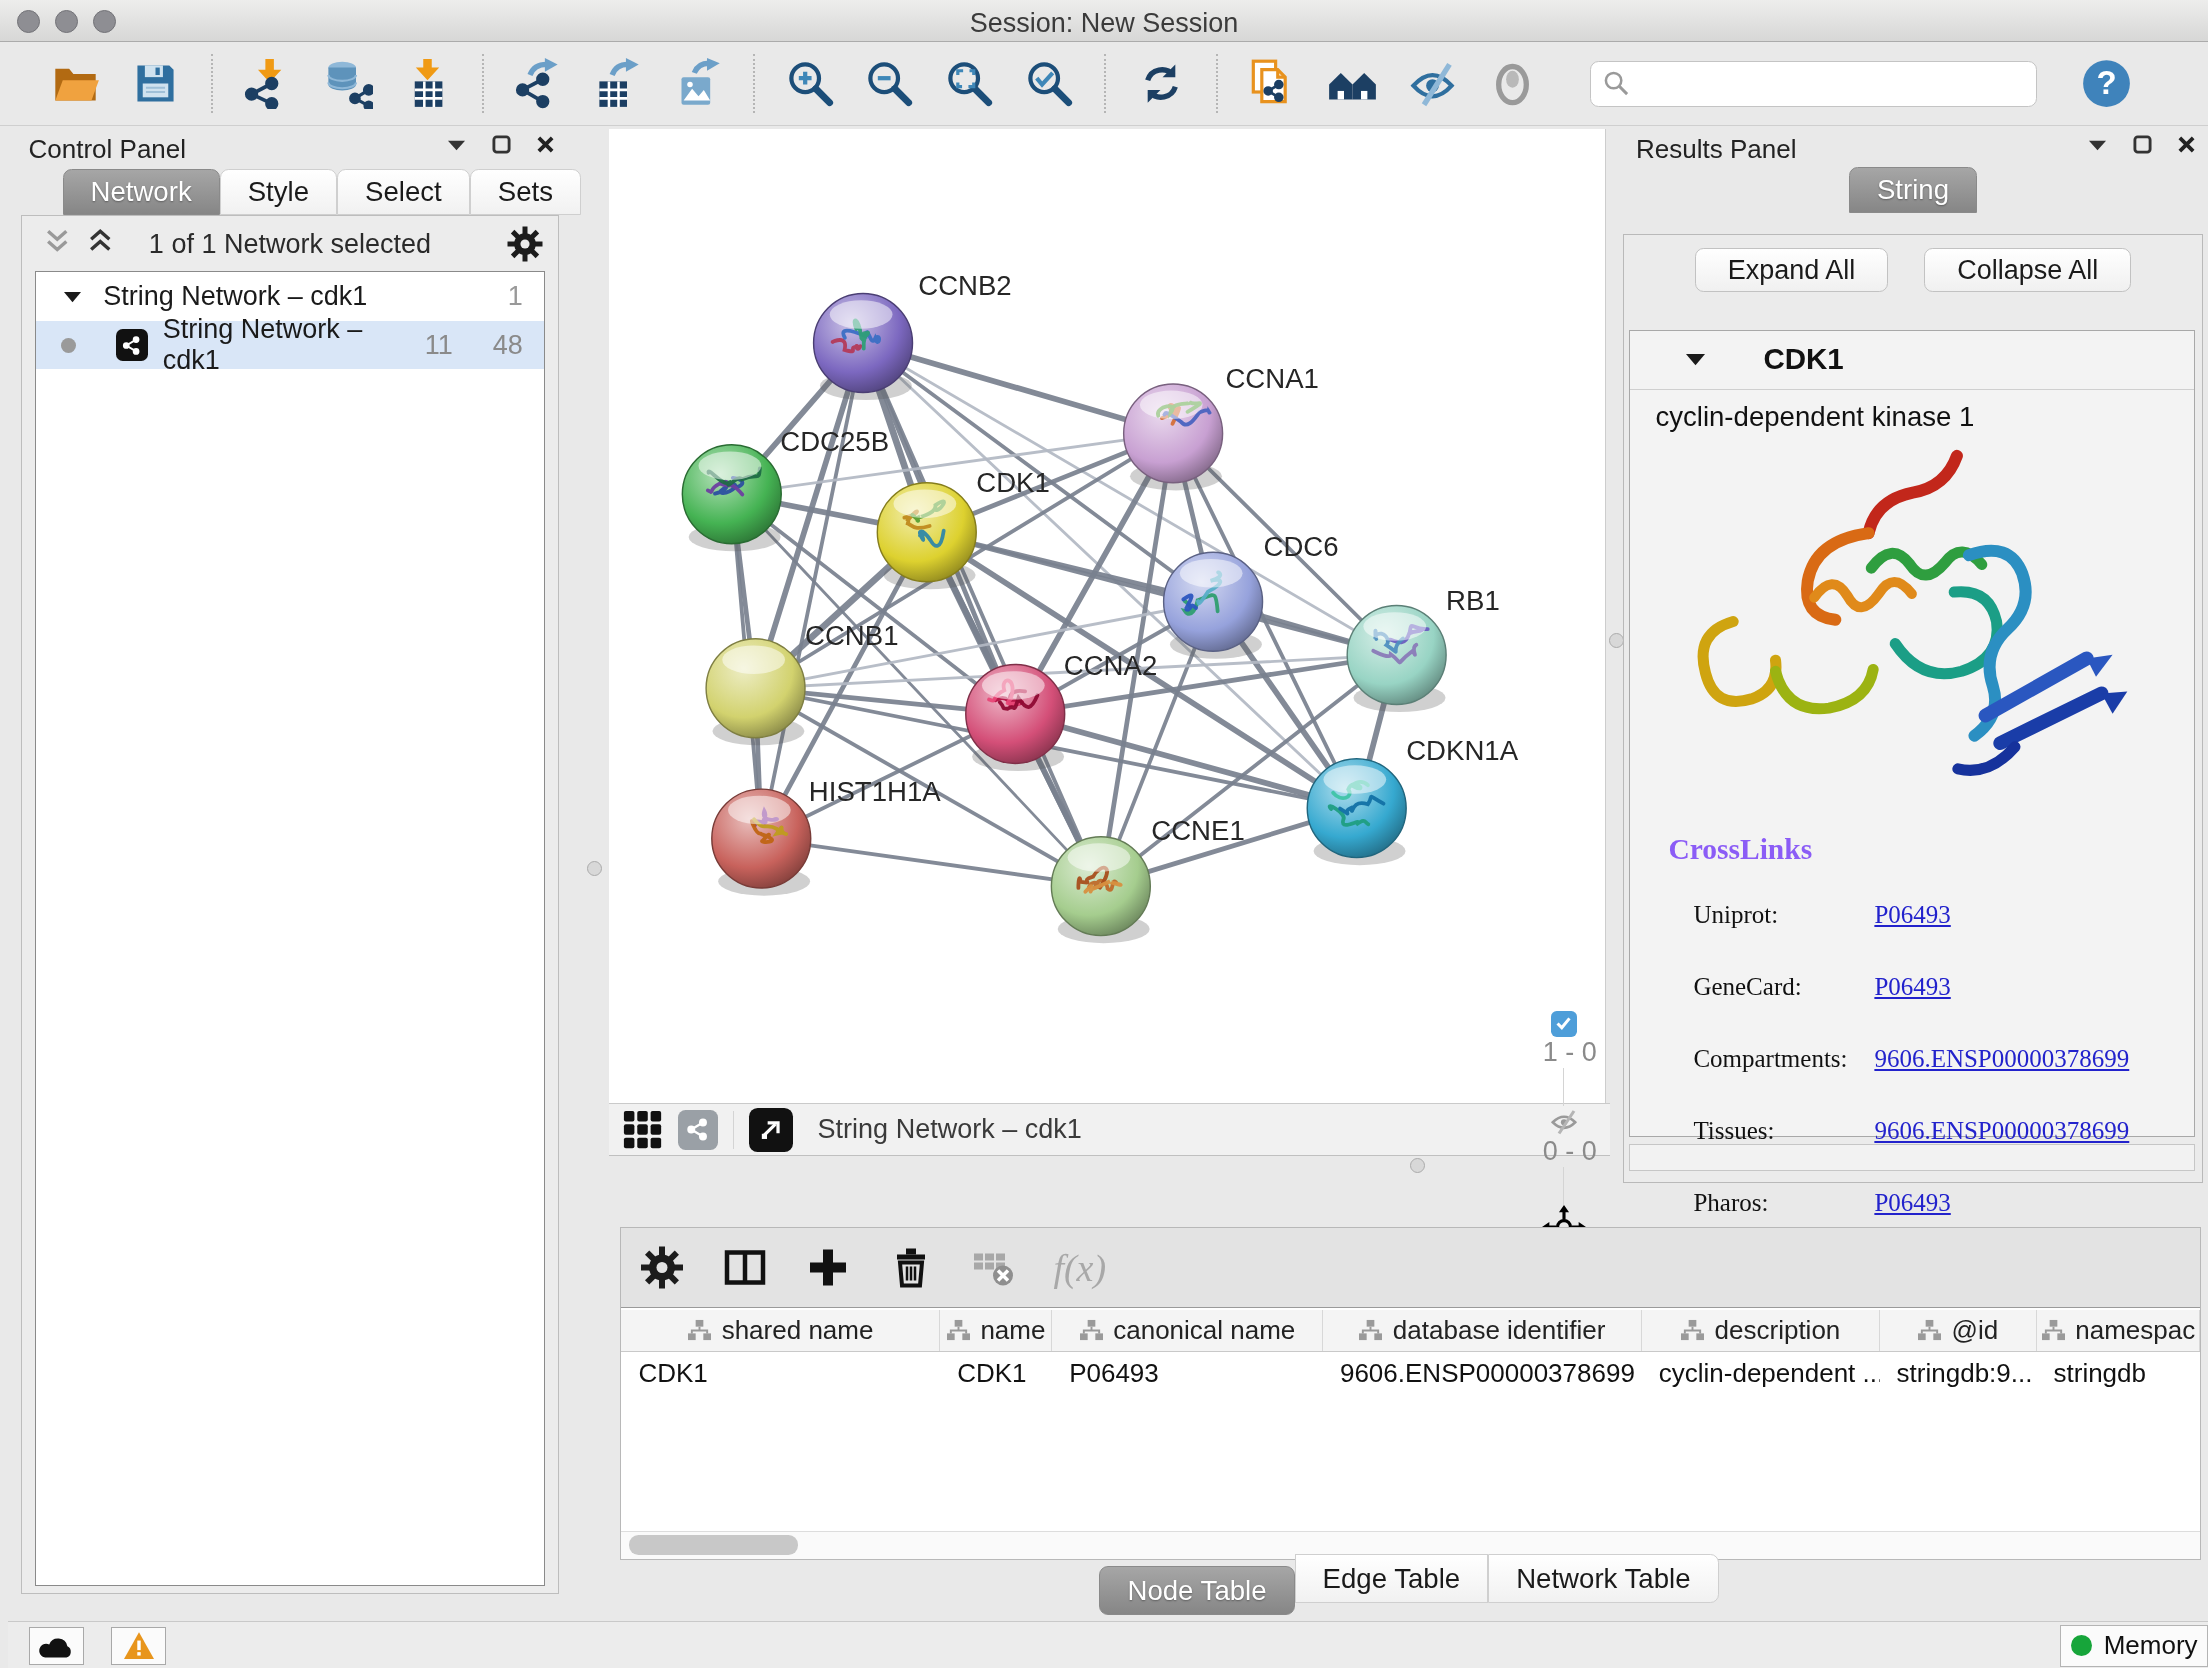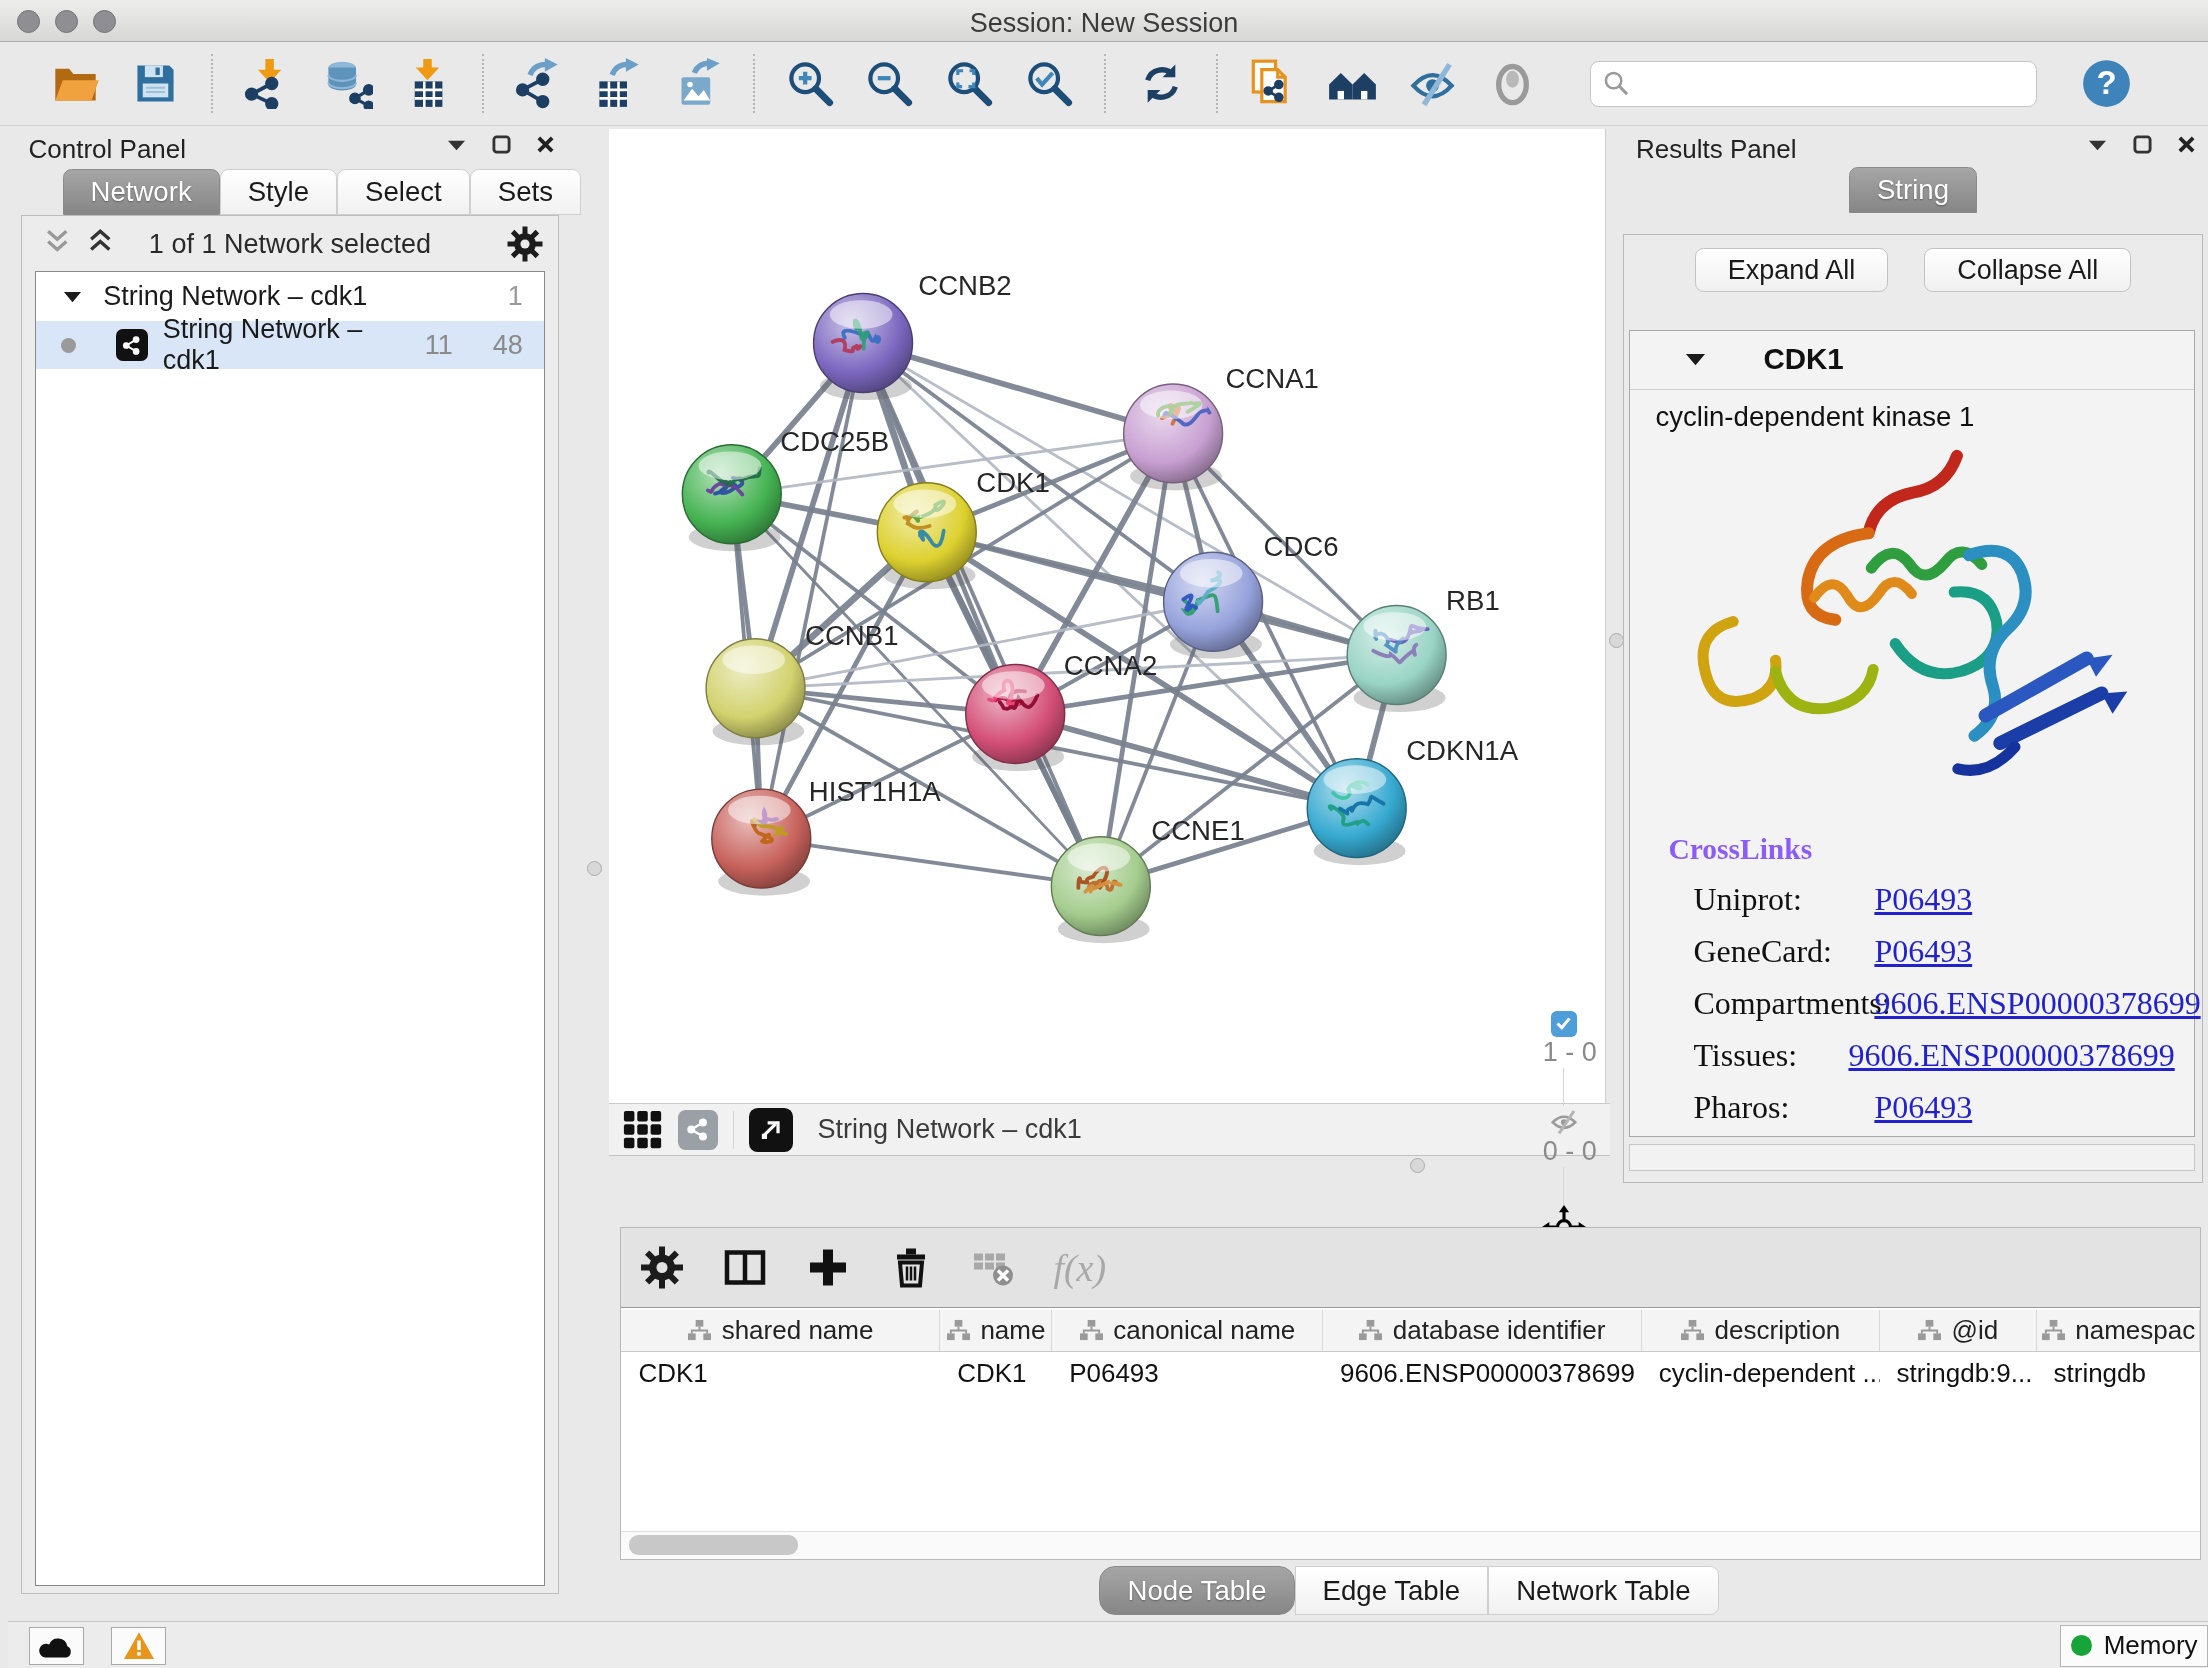--- a/index.html
+++ b/index.html
@@ -96,21 +96,21 @@
   .cdk-box { position:absolute; left:5.7px; right:7.6px; top:95px; height:807px;
     background:#f3f3f3; border:1.9px solid #a8a8a8; }
   .cdk-head { position:absolute; left:0; right:0; top:0; height:59px; border-bottom:1px solid #cfcfcf; }
   .cdk-head .tri { position:absolute; left:55px; top:21px; }
   .cdk-title { position:absolute; left:133px; top:11.4px; font-size:29.5px; font-weight:bold; color:#111; }
   .cdk-desc { position:absolute; left:25px; top:70px; font-size:27.6px; color:#111; }
   .protein { position:absolute; left:38px; top:99px; }
   .xl-head { position:absolute; left:38px; top:502px; font-family:"Liberation Serif",serif;
     font-weight:bold; font-size:29.5px; color:#8b5cf6; }
   .xl-rows { position:absolute; left:63px; top:550px; right:19px; }
-  .xl-row { height:52px; display:flex; font-family:"Liberation Serif",serif; font-size:32px; }
+  .xl-row { height:52px; display:flex; font-family:"Liberation Serif",serif; font-size:25px;margin-top:20px; }
   .xl-row .k { width:181px; color:#111; }
   .xl-row .v { color:#2222cc; text-decoration:underline; }
   .rp-groove { position:absolute; left:5.7px; right:7.6px; top:909px; height:27px;
     background:#f2f2f2; border:1px solid #c6c6c6; }
 
   
   .table-panel { position:absolute; left:609px; top:1187px; width:1600px; height:434px; }
   .tp-box { position:absolute; left:11.4px; right:7.6px; top:40px; bottom:61px;
     background:#fff; border:1px solid #b8b8b8; }
   .tp-toolbar { position:absolute; left:0; right:0; top:0; height:80px; background:#e3e3e3;
@@ -937,21 +937,21 @@
           <div class="td" style="width: 319px;">9606.ENSP00000378699</div>
           <div class="td" style="width: 238px;">cyclin-dependent ...</div>
           <div class="td" style="width: 157px;">stringdb:9...</div>
           <div class="td" style="width: 164px;">stringdb</div>
         </div>
       <div class="tp-scroll">
         <div class="tp-thumb"></div>
       </div>
     </div>
     <div class="tp-tabs">
-      <div class="tab selected" style="border-radius:16px; height:49px;">Node Table</div>
+      <div class="tab selected" style="border-radius:9px; height:49px;margin-top:12px;">Node Table</div>
       <div class="tab" style="border-radius:0; height:49px;">Edge Table</div>
       <div class="tab" style="border-radius:0 8.6px 8.6px 0; height:49px;">Network Table</div>
     </div>
   </div>
 
   <div class="statusbar">
     <div class="sb-btn" style="left:21px">
       <svg width="38" height="28.5" viewBox="0 0 44 32">
         <path d="M11 29 a8 8 0 1 1 2 -15 a11 11 0 0 1 21 2 a7 7 0 0 1 -1 13 z" fill="#111"></path>
         </svg>

